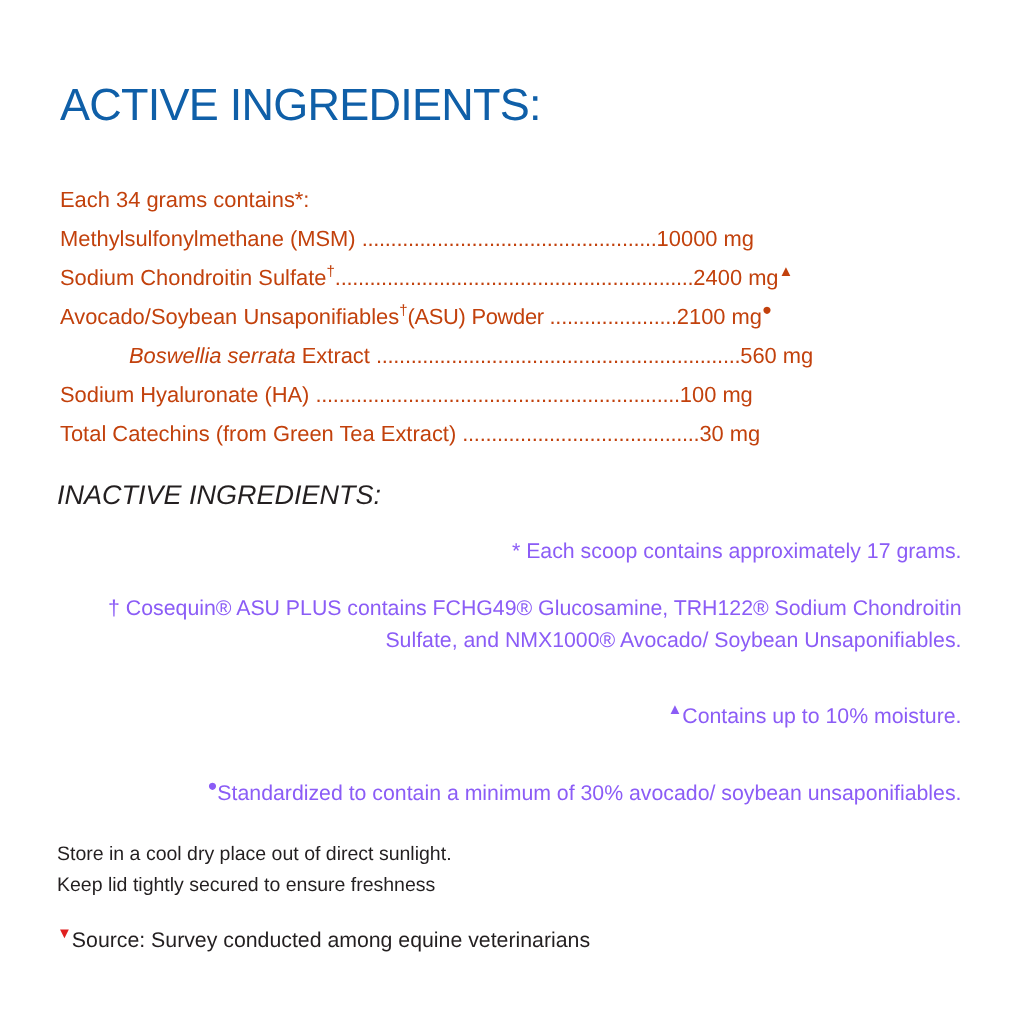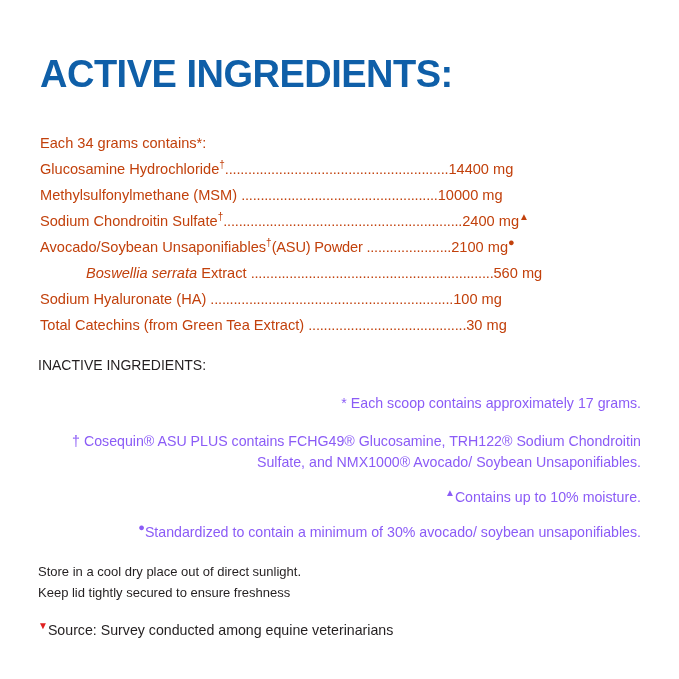--- a/index.html
+++ b/index.html
@@ -16,22 +16,22 @@
   }
   .page {
     position: relative;
     width: 679px;
     height: 679px;
     box-sizing: border-box;
     padding: 44px 38px 0 38px;
   }
   .title {
     color: #0f5fa8;
-    font-size: 38px;
-    font-weight: bold;
+    font-size: 30px;
+    font-weight: normal;
     letter-spacing: -0.5px;
     line-height: 1.1;
     margin: 10px 0 34px 2px;
   }
   .ing-block {
     margin-left: 2px;
   }
   .ing-line {
     font-size: 14.6px;
     line-height: 26px;
@@ -61,25 +61,26 @@
     font-size: 10px;
     vertical-align: super;
     line-height: 0;
   }
   .mark-dot {
     font-size: 11px;
     vertical-align: super;
     line-height: 0;
   }
   .section-head {
-    font-size: 14px;
+    font-size: 18px;
     line-height: 22px;
     margin-top: 16px;
     margin-left: 0px;
     color: #231f20;
+    font-style: italic;
   }
   .body-text {
     font-size: 15px;
     line-height: 22px;
     margin-top: 2px;
     max-width: 600px;
     color: #231f20;
   }
   .note {
     font-size: 14.2px;
@@ -93,21 +94,21 @@
     font-size: 10px;
     vertical-align: super;
     line-height: 0;
   }
   .note .bullet {
     font-size: 11px;
     vertical-align: super;
     line-height: 0;
   }
   .note-tight {
-    margin-top: 14px;
+    margin-top: 30px;
   }
   .store {
     font-size: 13px;
     line-height: 21px;
     margin-top: 18px;
     color: #231f20;
   }
   .source {
     font-size: 14.2px;
     line-height: 21px;
@@ -127,23 +128,20 @@
 <div class="page">
 
   <h1 class="title">ACTIVE INGREDIENTS:</h1>
 
   <div class="ing-block">
 
     <div class="ing-line">
       <span>Each 34 grams contains*:</span>
     </div>
 
-    <div class="ing-line">
-      <span class="nm">Glucosamine Hydrochloride</span><span class="sup">†</span><span class="dots">..........................................................</span><span class="amt">14400 mg</span>
-    </div>
 
     <div class="ing-line">
       <span class="nm">Methylsulfonylmethane (MSM) </span><span class="dots">...................................................</span><span class="amt">10000 mg</span>
     </div>
 
     <div class="ing-line">
       <span class="nm">Sodium Chondroitin Sulfate</span><span class="sup">†</span><span class="dots">..............................................................</span><span class="amt">2400 mg</span><span class="mark-tri">▲</span>
     </div>
 
     <div class="ing-line">

